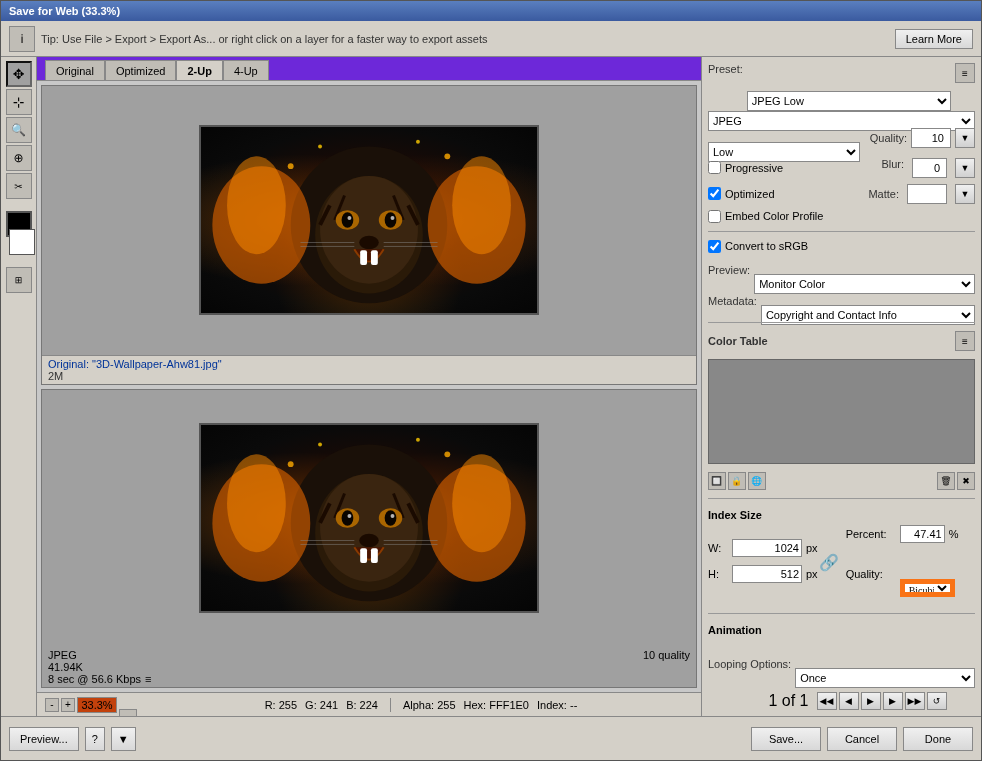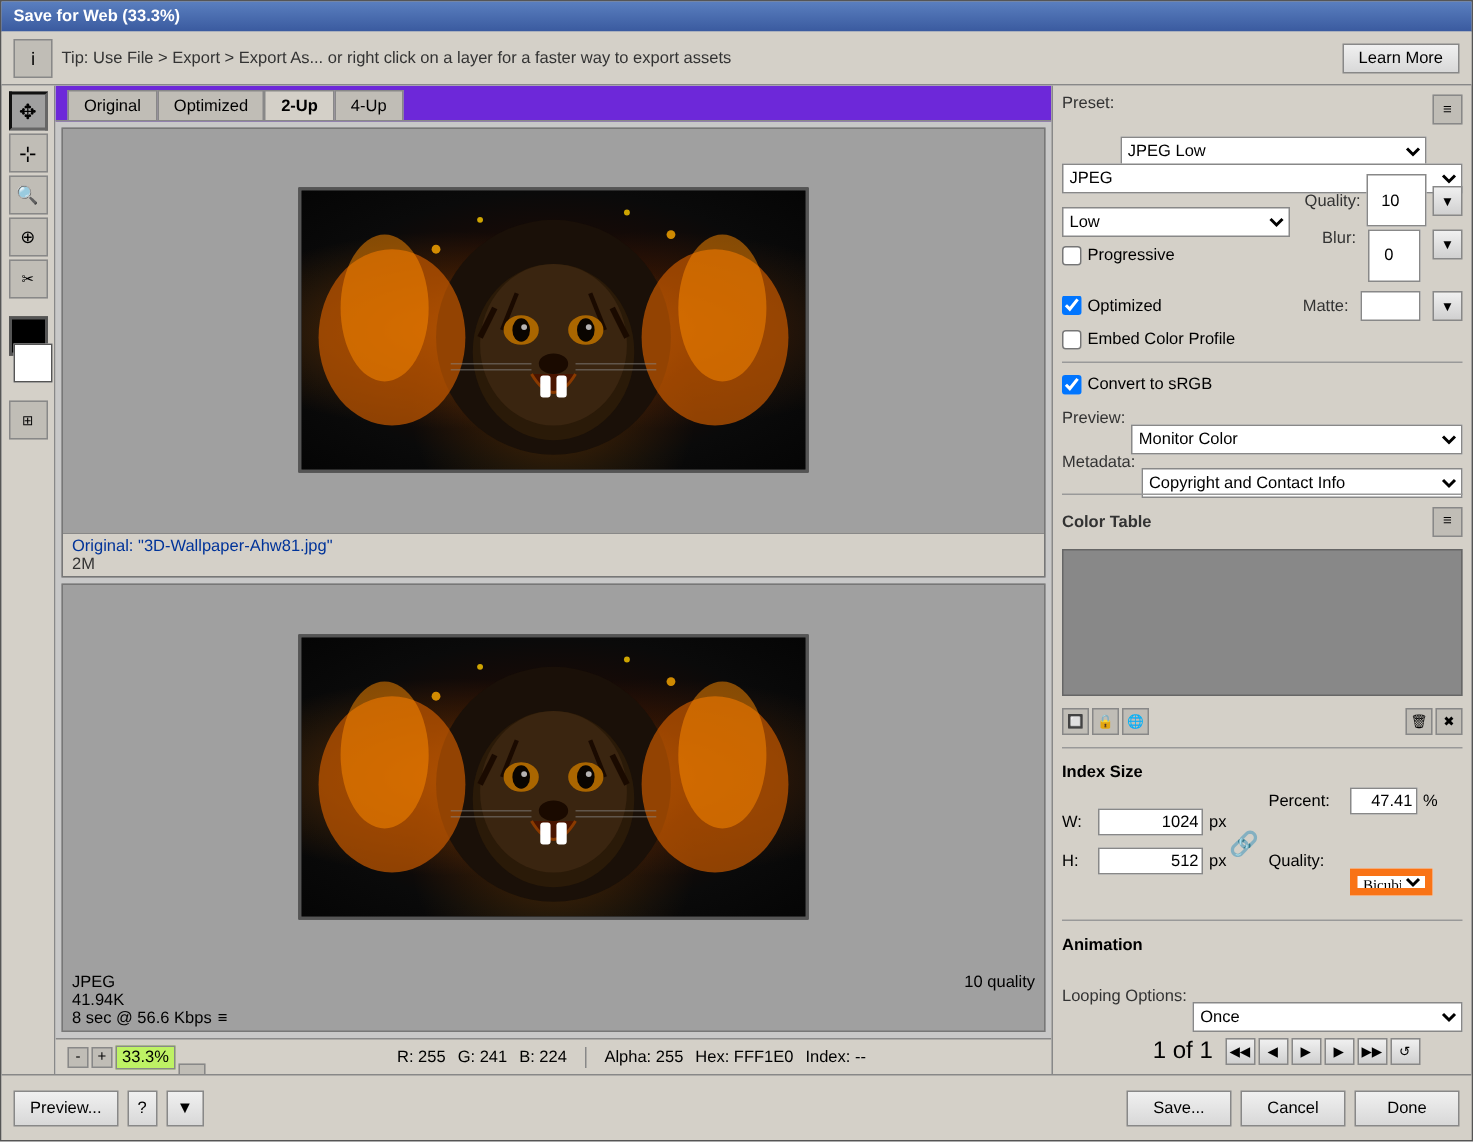--- a/index.html
+++ b/index.html
@@ -183,21 +183,21 @@
       height: 14px;
       background: #c0bdb6;
       border: 1px solid #888;
       display: flex;
       align-items: center;
       justify-content: center;
       cursor: pointer;
       font-size: 10px;
     }
     .zoom-value {
-      background: #bef264;
+      background: #c2410c;
       border: 1px solid #888;
       width: 40px;
       height: 16px;
       font-size: 11px;
       text-align: center;
     }
     .zoom-dropdown {
       width: 14px;
       height: 16px;
       background: #c0bdb6;
@@ -281,25 +281,25 @@
       border: 1px solid #888;
       display: flex;
       align-items: center;
       justify-content: center;
       cursor: pointer;
       font-size: 9px;
     }
     .quality-input {
       background: white;
       border: 1px solid #888;
-      height: 35px;
+      height: 20px;
       font-size: 11px;
       width: 40px;
       text-align: right;
-      padding-right: 17px;
+      padding-right: 6px;
     }
     .checkbox-row {
       display: flex;
       align-items: center;
       gap: 4px;
     }
     .checkbox-label {
       font-size: 11px;
     }
     .divider {

